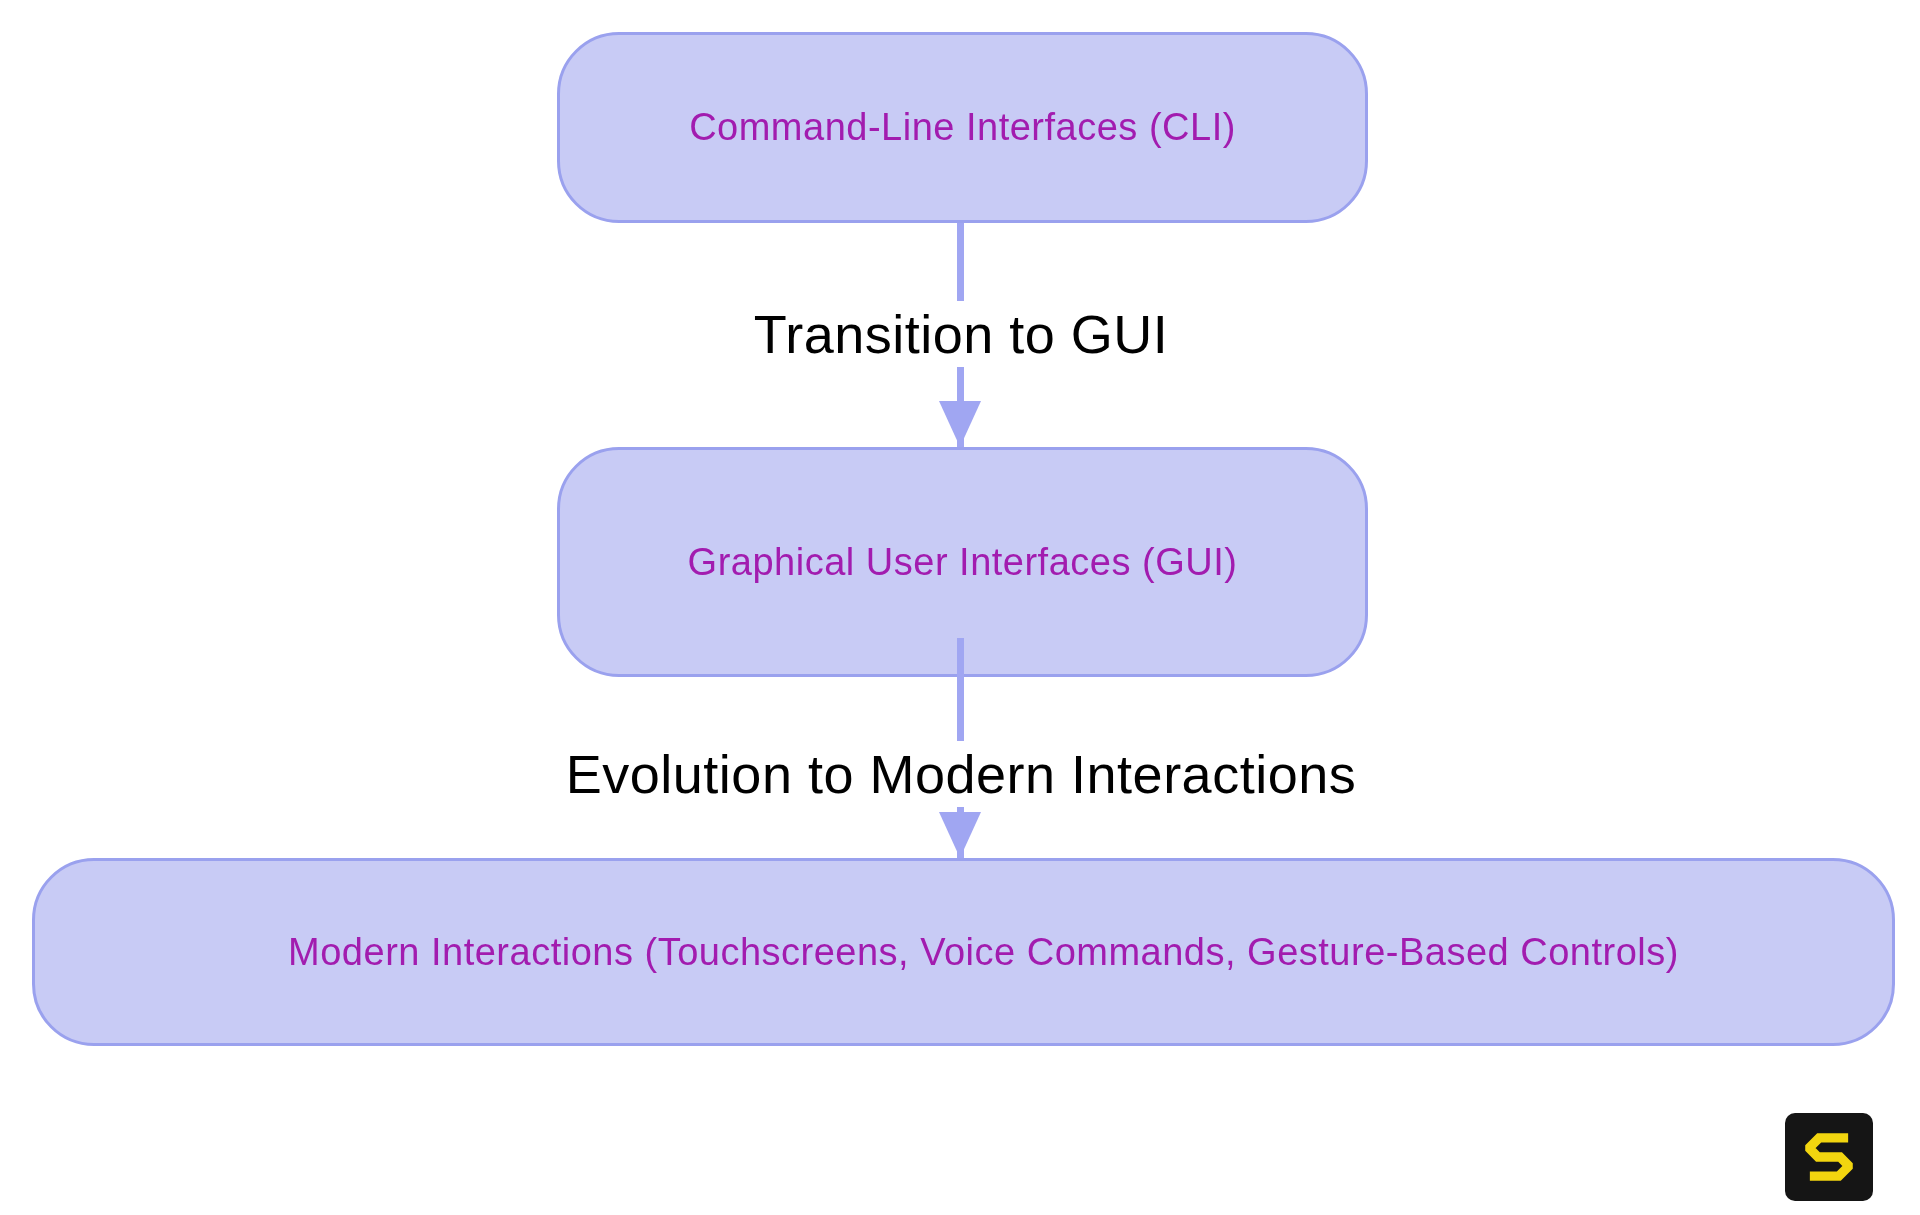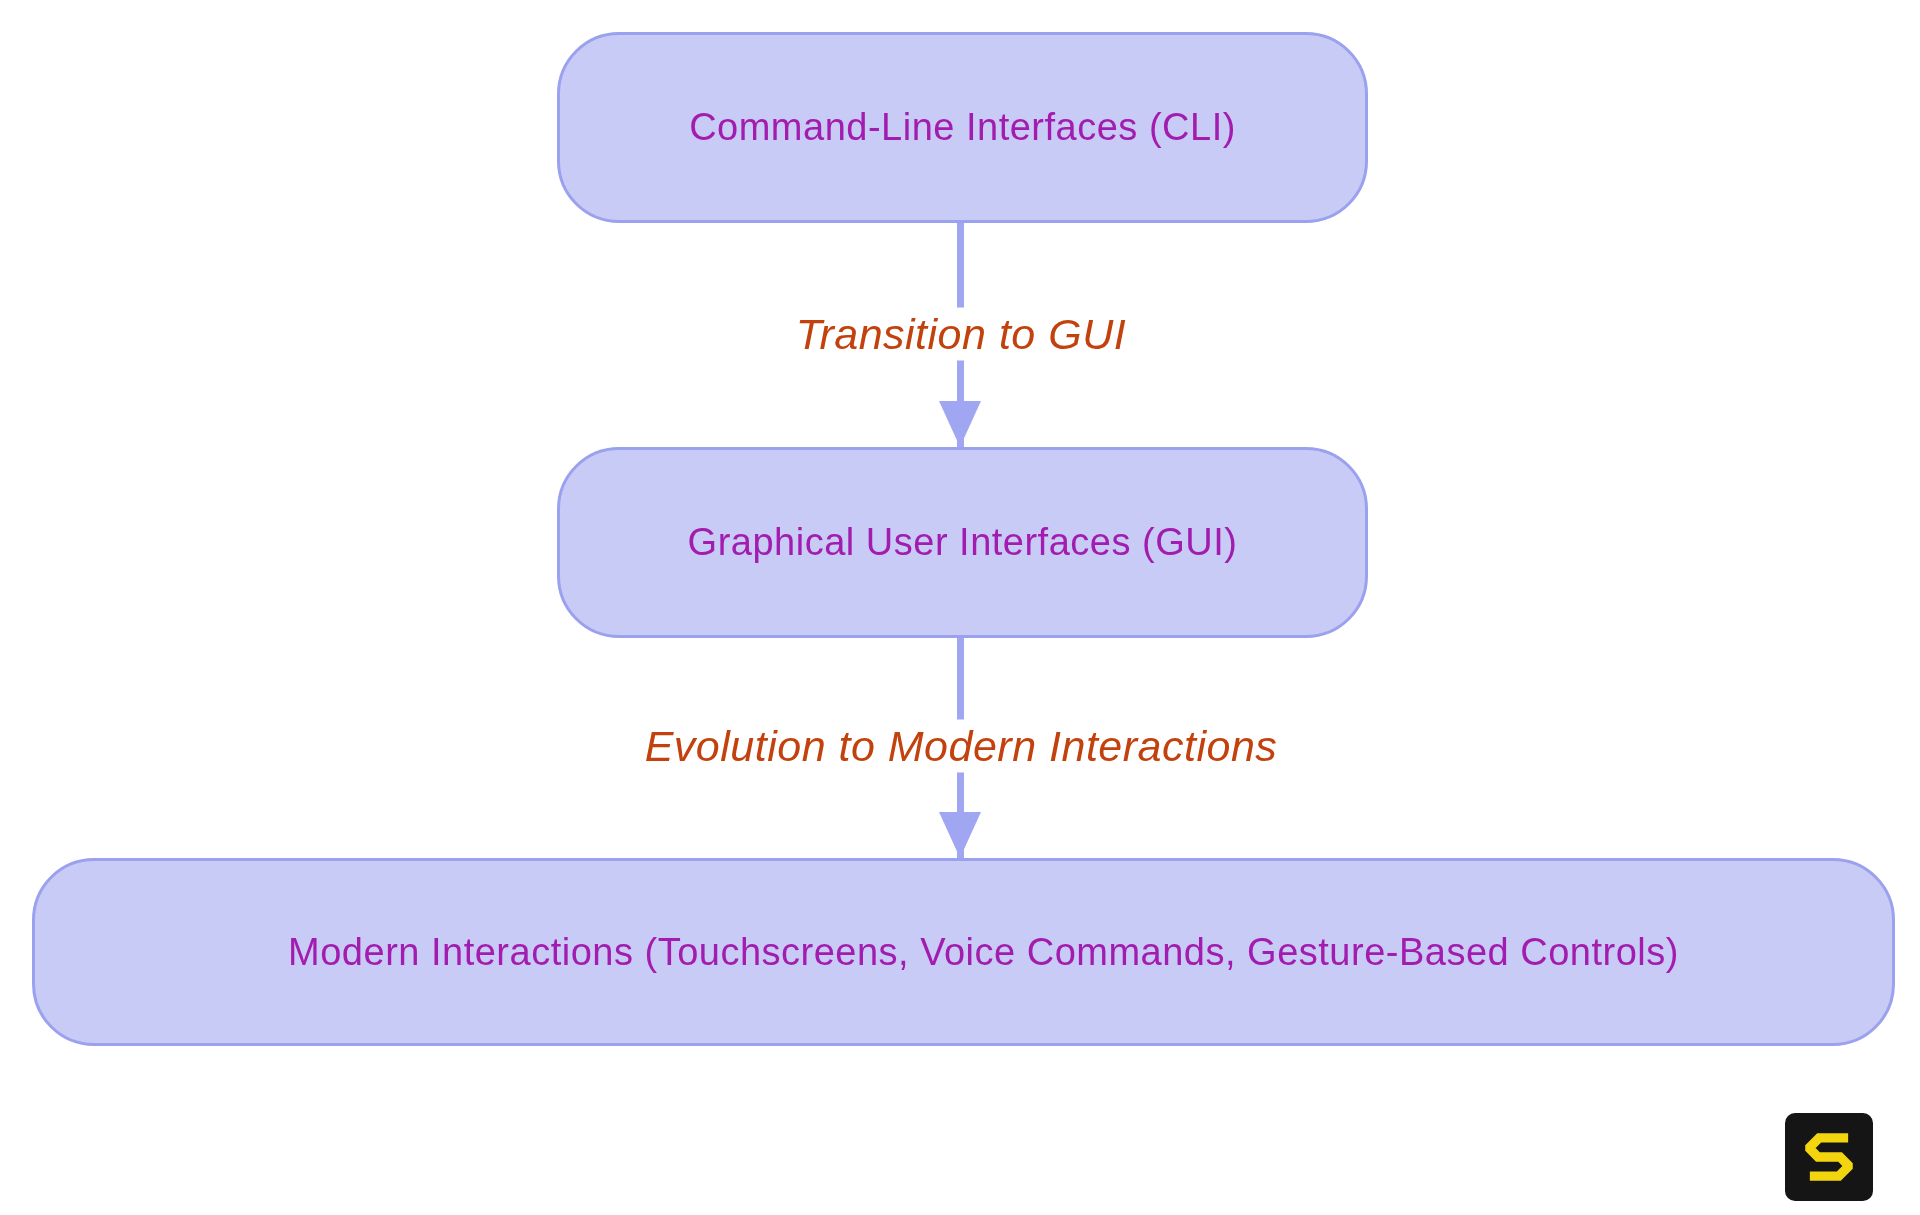--- a/index.html
+++ b/index.html
@@ -42,26 +42,25 @@
     width: 0;
     height: 0;
     border-left: 21px solid transparent;
     border-right: 21px solid transparent;
     border-top: 46px solid #a0a6f2;
   }
   .edge-label {
     position: absolute;
     transform: translate(-50%, -50%);
     background: #ffffff;
-    color: #c2410c;
-    font-size: 43px;
+    color: #000000;
+    font-size: 54px;
     white-space: nowrap;
     padding: 2px 14px;
     letter-spacing: 0.5px;
-    font-style: italic;
   }
   .logo-badge {
     position: absolute;
     left: 1785px;
     top: 1113px;
     width: 88px;
     height: 88px;
     background: #151515;
     border-radius: 10px;
     display: flex;
@@ -80,27 +79,27 @@
 <div class="canvas">
 
   <div class="node" style="left:557px; top:32px; width:811px; height:191px;">
     <span class="node-label">Command-Line Interfaces (CLI)</span>
   </div>
 
   <div class="edge-line" style="left:957px; top:223px; height:224px;"></div>
   <div class="edge-arrowhead" style="left:939px; top:401px;"></div>
   <div class="edge-label" style="left:961px; top:334px;">Transition to GUI</div>
 
-  <div class="node" style="left:557px; top:447px; width:811px; height:191px;">
+  <div class="node" style="left:557px; top:447px; width:811px; height:230px;">
     <span class="node-label">Graphical User Interfaces (GUI)</span>
   </div>
 
   <div class="edge-line" style="left:957px; top:638px; height:220px;"></div>
   <div class="edge-arrowhead" style="left:939px; top:812px;"></div>
-  <div class="edge-label" style="left:961px; top:746px;">Evolution to Modern Interactions</div>
+  <div class="edge-label" style="left:961px; top:774px;">Evolution to Modern Interactions</div>
 
   <div class="node" style="left:32px; top:858px; width:1863px; height:188px;padding-left:40px;">
     <span class="node-label">Modern Interactions (Touchscreens, Voice Commands, Gesture-Based Controls)</span>
   </div>
 
   <div class="logo-badge">
     <svg viewBox="0 0 100 100" xmlns="http://www.w3.org/2000/svg" aria-hidden="true">
       <path d="M83 17 L33 17 L17 33 L17 36 L31 50 L69 50 L83 64 L83 67 L67 83 L17 83" fill="none" stroke="#f2d50f" stroke-width="16" stroke-linejoin="miter" stroke-linecap="butt"></path>
     </svg>
   </div>

